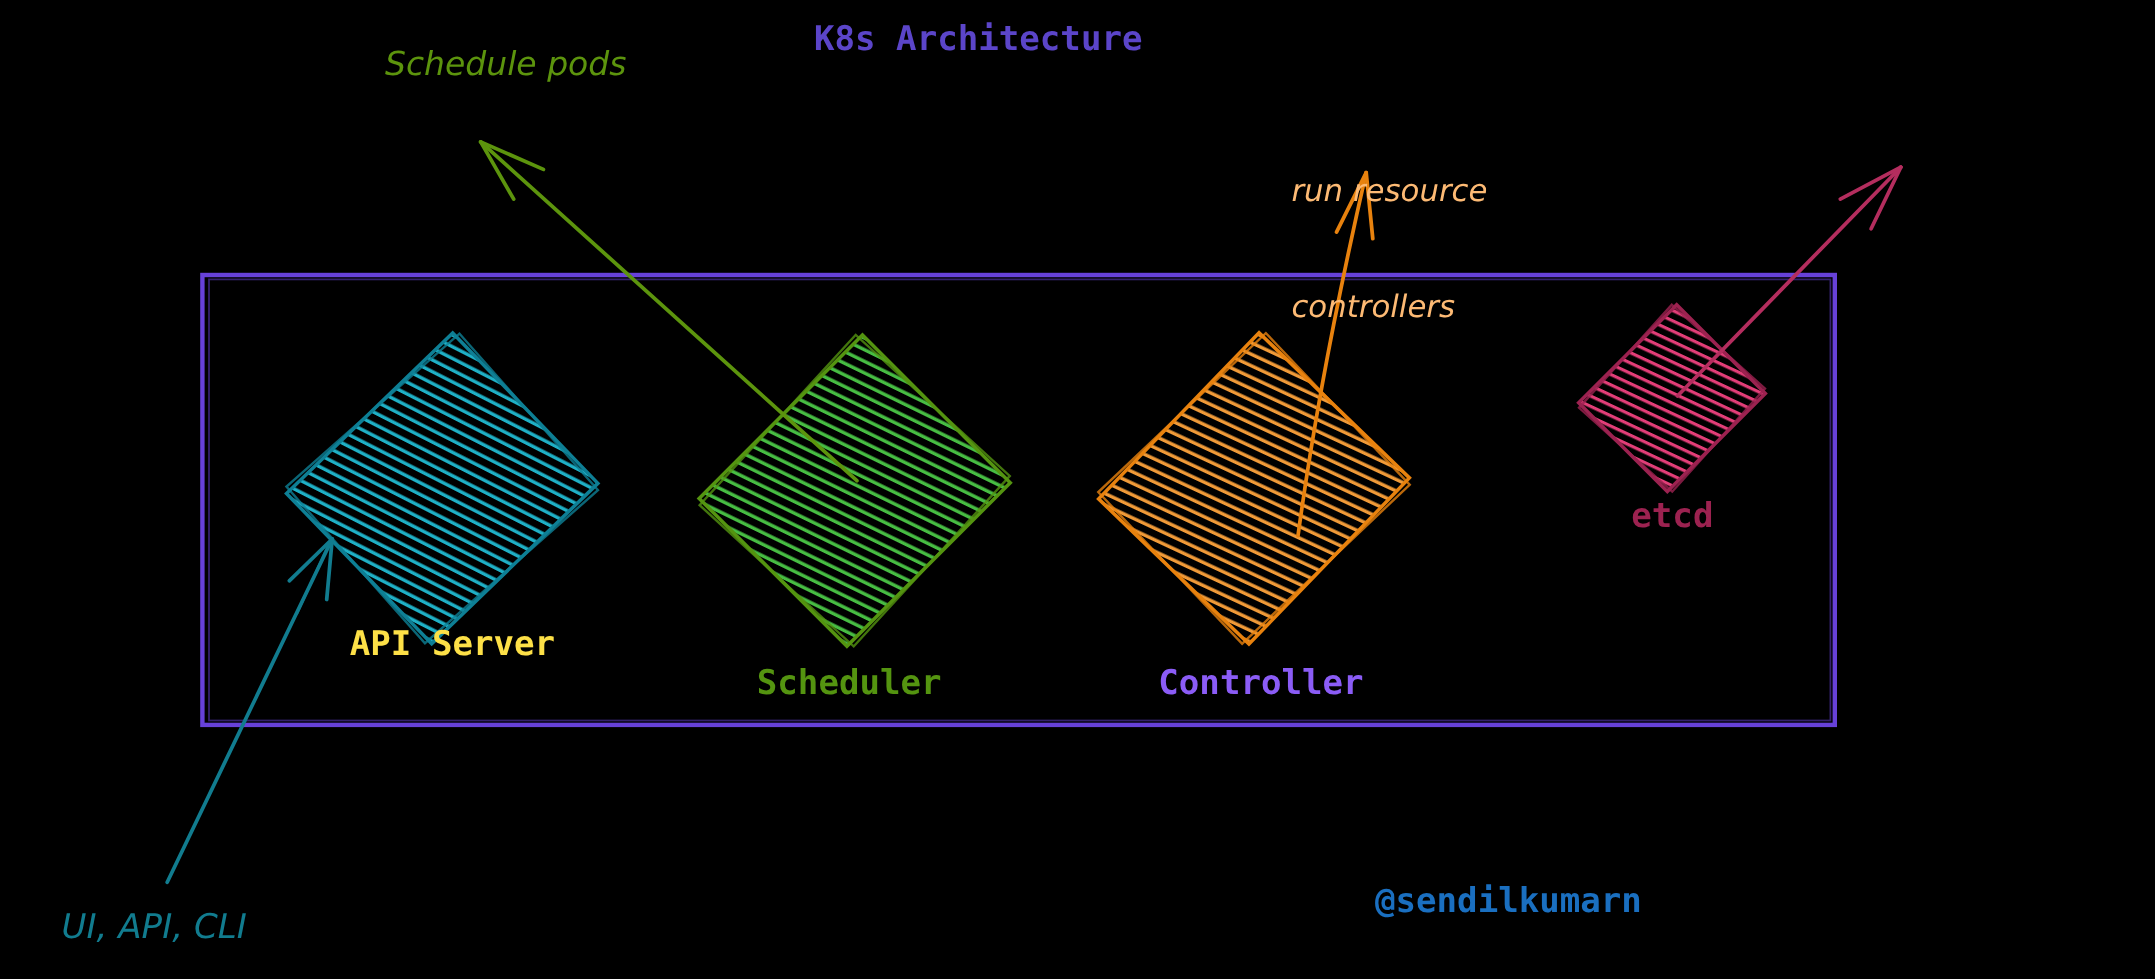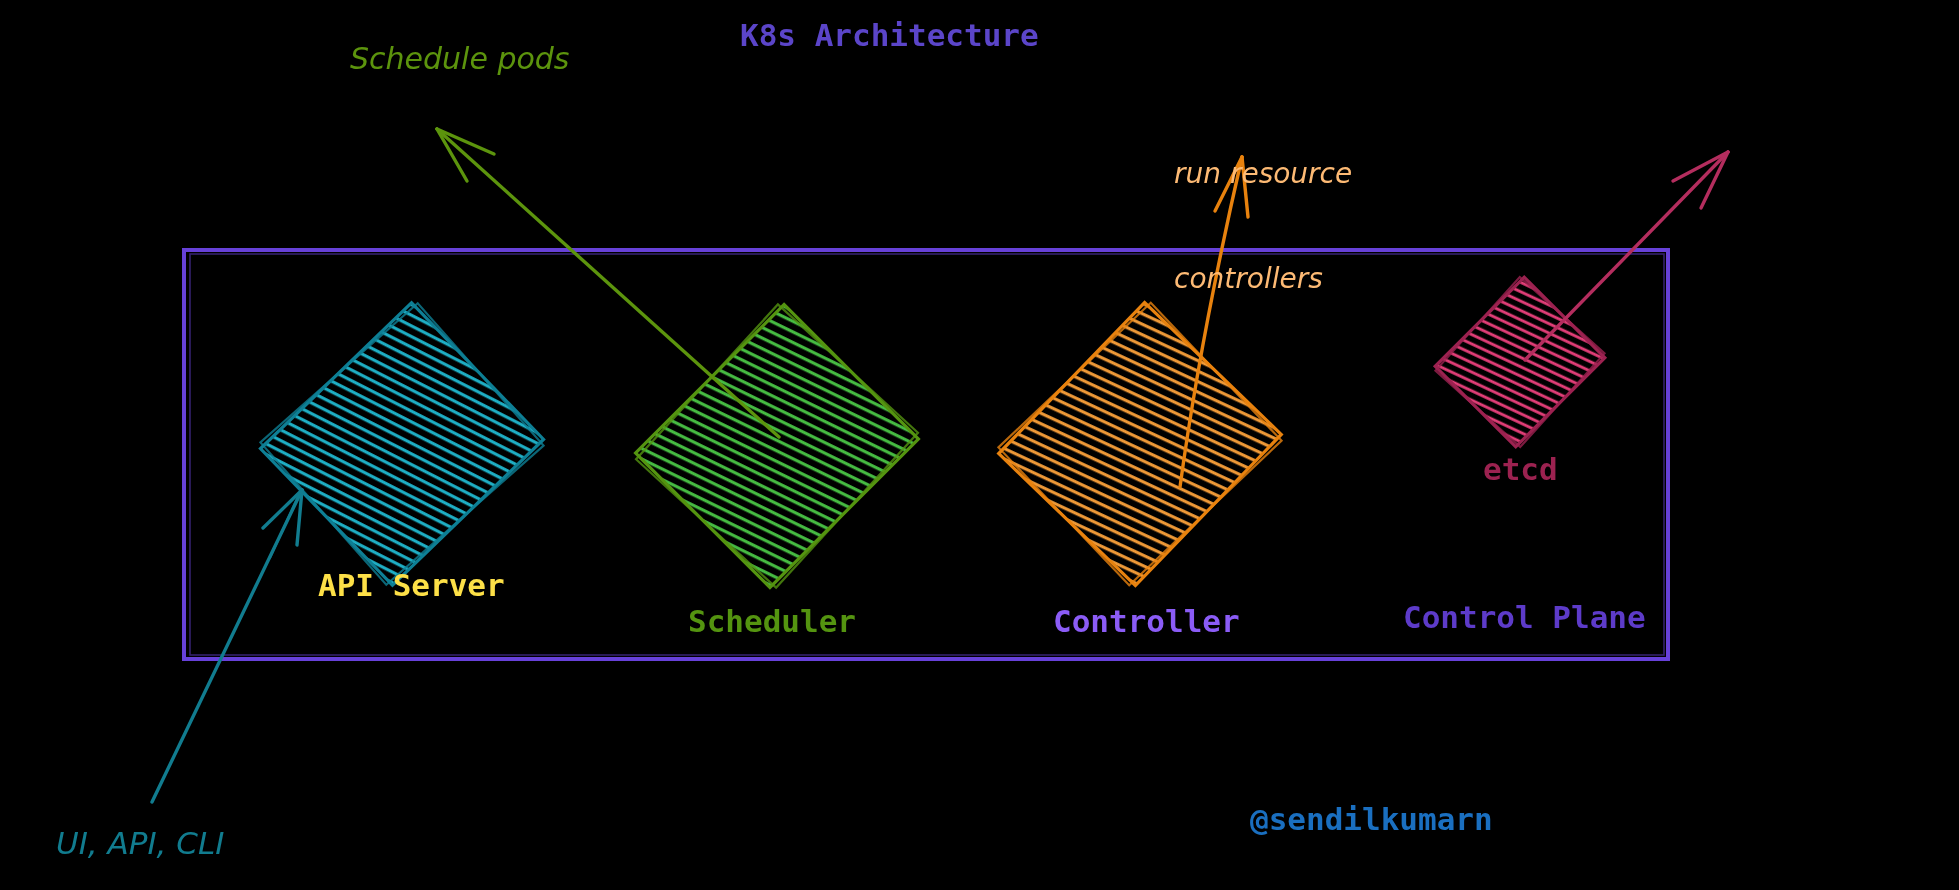--- a/index.html
+++ b/index.html
@@ -110,17 +110,16 @@
   <div class="t hand ann-ui">UI, API, CLI</div>
 
   <div class="t code lbl-api">API Server</div>
 
   <div class="t code lbl-sched">Scheduler</div>
 
   <div class="t code lbl-ctrl">Controller</div>
 
   <div class="t code lbl-etcd">etcd</div>
 
-  <div class="t code lbl-cp">Control Plane</div>
 
   <div class="t code watermark">@sendilkumarn</div>
 
 </div>
 
 </body></html>

